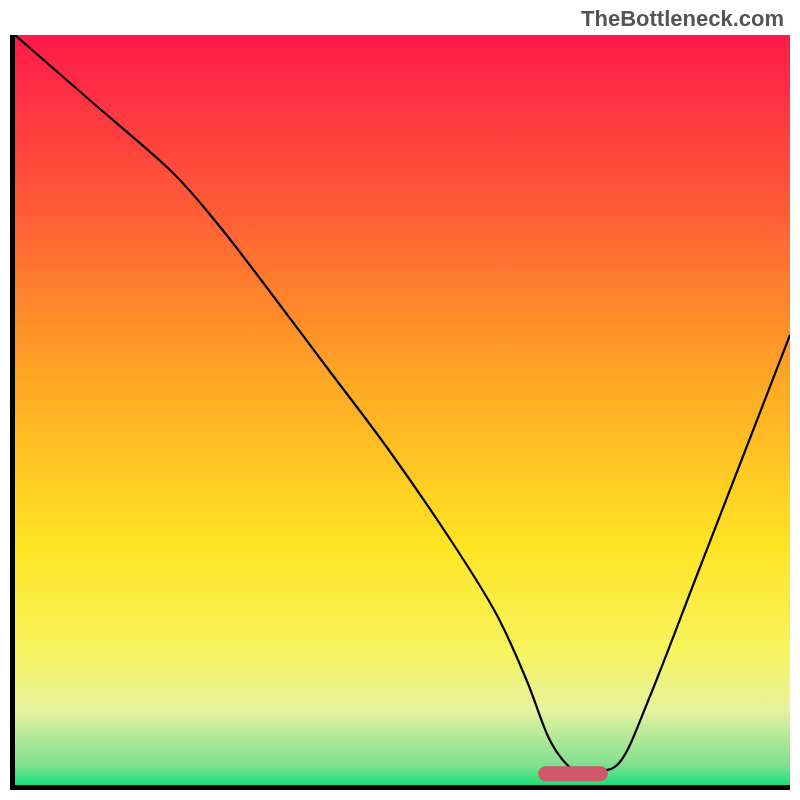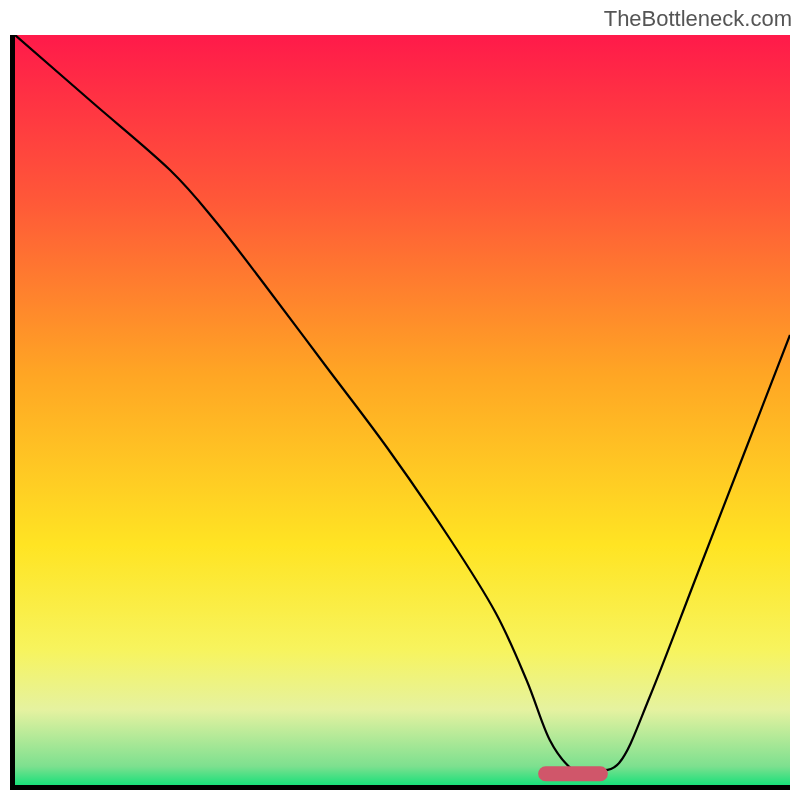--- a/index.html
+++ b/index.html
@@ -11,24 +11,24 @@
     background: #fff;
   }
   .container {
     width: 800px;
     height: 800px;
     position: relative;
   }
   .watermark {
     position: absolute;
     top: 6px;
-    right: 8px;
+    right: 16px;
     color: #555;
     font-size: 22px;
-    font-weight: normal;
+    font-weight: bold;
     z-index: 30;
   }
   .axes {
     position: absolute;
     left: 10px;
     top: 35px;
     width: 780px;
     height: 755px;
     border-left: 5px solid #000;
     border-bottom: 5px solid #000;

